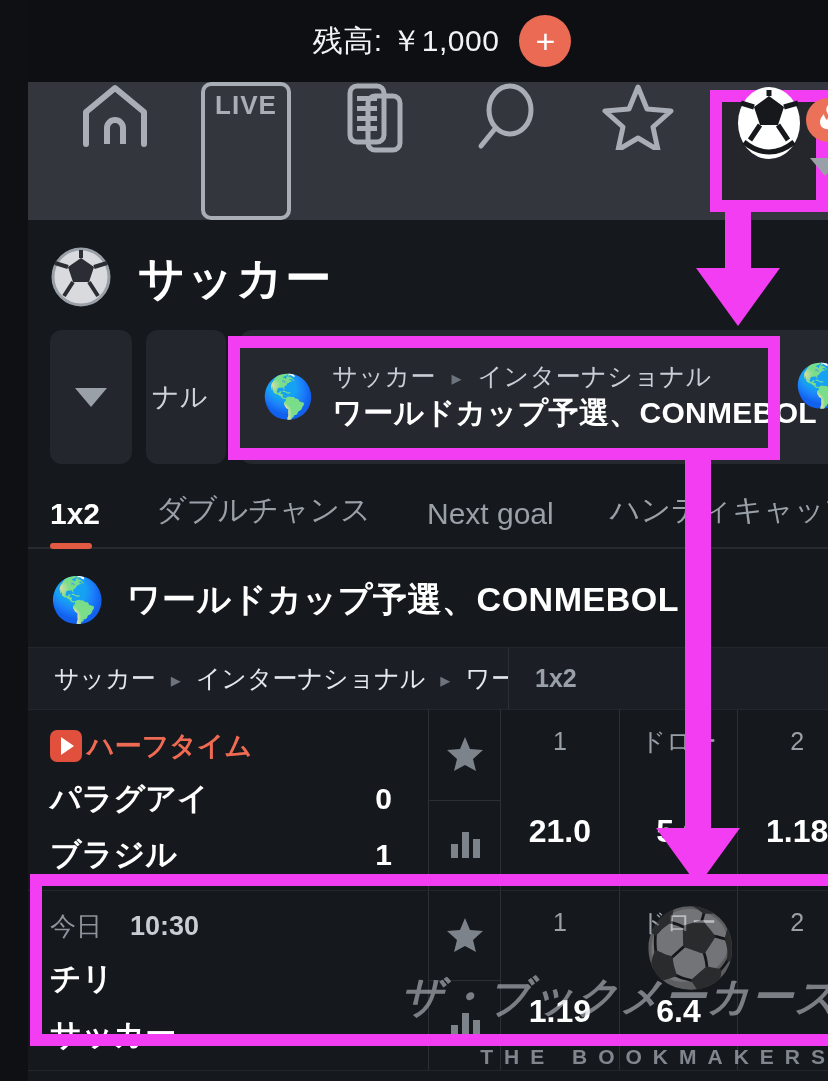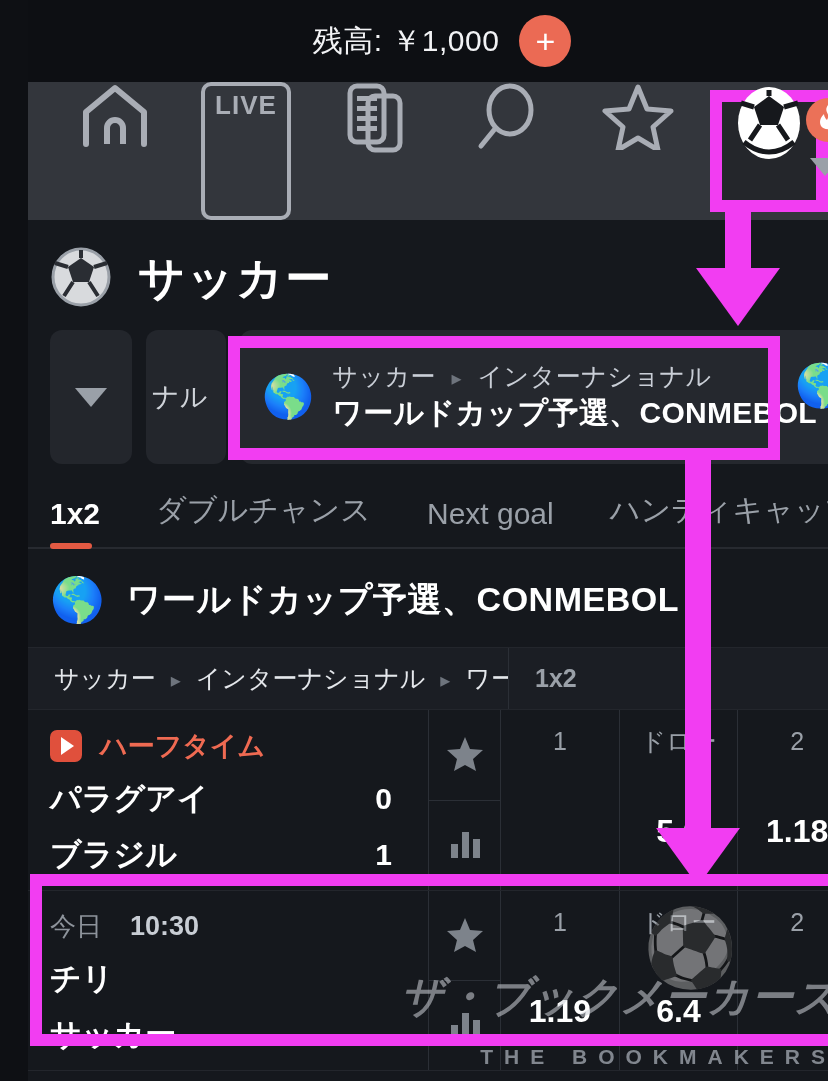--- a/index.html
+++ b/index.html
@@ -132,21 +132,21 @@
     width:348px; border-left:1px solid #2b2f36; padding-left:26px;
     color:#9aa0a8; font-size:25px; font-weight:bold; height:100%;
     display:flex; align-items:center;
   }
 
   .match {
     display:flex; min-height:154px; border-bottom:1px solid #23262c;
     position:relative;
   }
   .match-left { flex:1; padding:18px 22px 14px 22px; min-width:0; }
-  .status-live { display:flex; align-items:center; gap:18px; }
+  .status-live { display:flex; align-items:center; gap:5px; }
   .play-box {
     width:32px; height:32px; border-radius:7px; background:#e0503c;
     display:flex; align-items:center; justify-content:center;
   }
   .play-tri {
     width:0;height:0;border-top:9px solid transparent;border-bottom:9px solid transparent;
     border-left:13px solid #fff; margin-left:3px;
   }
   .status-text { color:#ef6a52; font-size:27px; font-weight:bold; }
   .status-time { display:flex; align-items:baseline; gap:28px; }
@@ -380,20 +380,21 @@
               <svg width="34" height="30" viewBox="0 0 34 30">
                 <rect x="3" y="16" width="7" height="14" fill="#7d838b"></rect>
                 <rect x="14" y="4" width="7" height="26" fill="#7d838b"></rect>
                 <rect x="25" y="11" width="7" height="19" fill="#7d838b"></rect>
               </svg>
             </span>
           </div>
         </div>
         <div class="odd-col">
           <div class="odd-head">1</div>
+          <div class="odd-val">21.0</div>
         </div>
         <div class="odd-col">
           <div class="odd-head">ドロー</div>
           <div class="odd-val">5.0</div>
         </div>
         <div class="odd-col">
           <div class="odd-head">2</div>
           <div class="odd-val">1.18</div>
         </div>
       </div>

